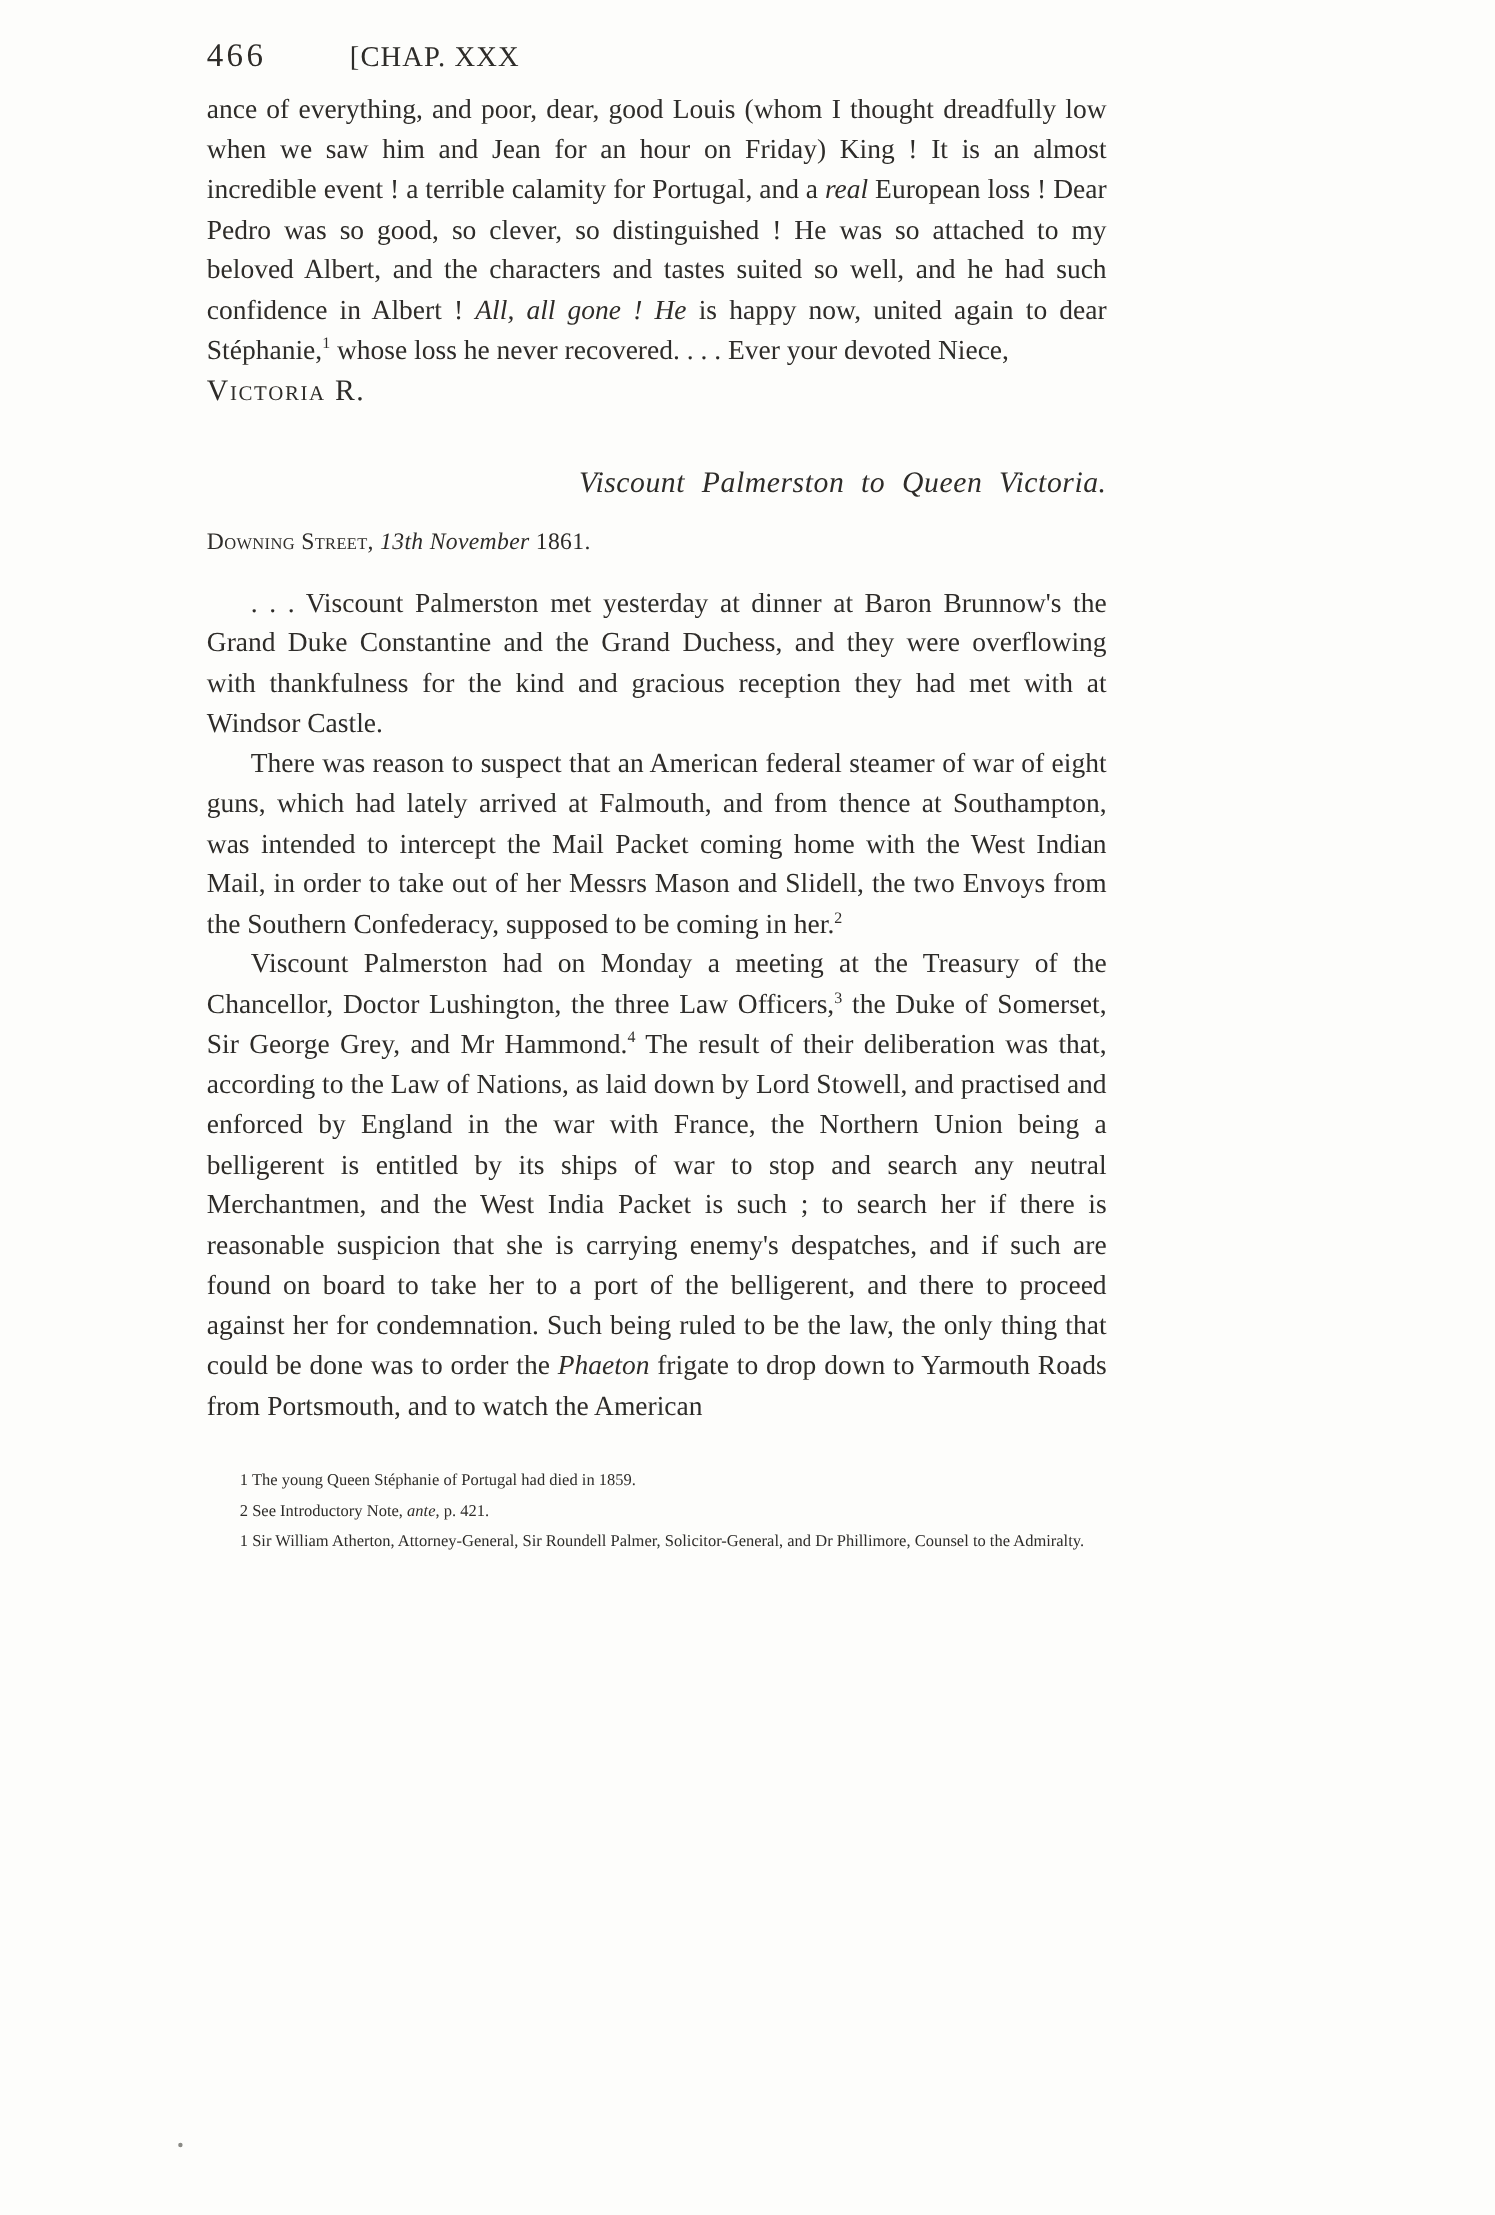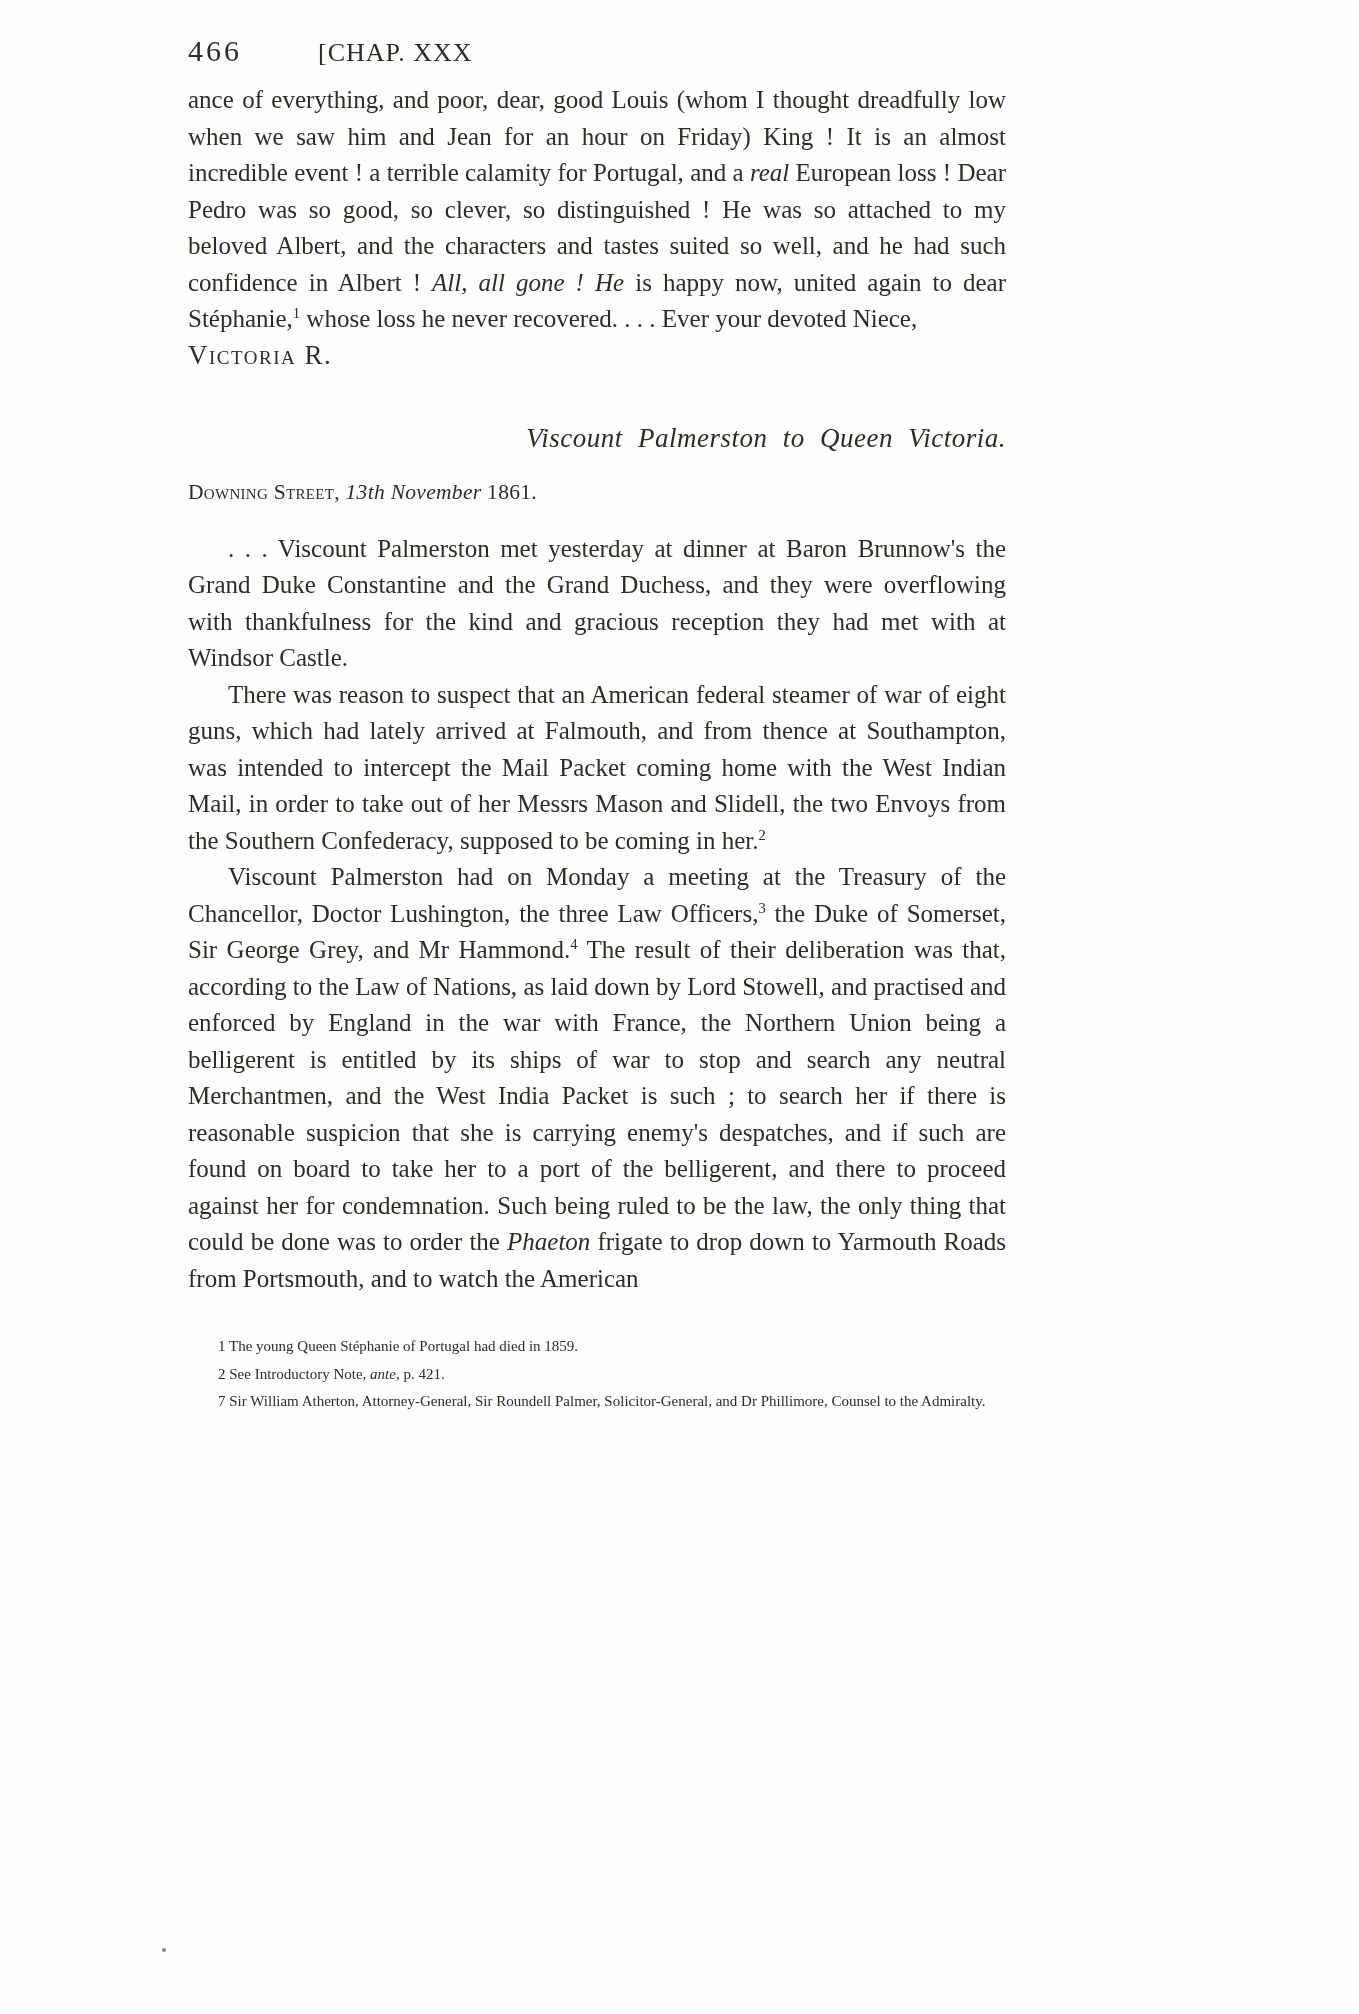--- a/index.html
+++ b/index.html
@@ -115,19 +115,19 @@
       <h2 class="letter-heading">Viscount Palmerston to Queen Victoria.</h2>
       <p class="dateline"><span class="sc">Downing Street, </span><span class="it">13th November</span><span> 1861.</span></p>
       <p class="body-par"><span>. . . Viscount Palmerston met yesterday at dinner at Baron Brunnow's the Grand Duke Constantine and the Grand Duchess, and they were overflowing with thankfulness for the kind and gracious reception they had met with at Windsor Castle.</span></p>
       <p class="body-par"><span>There was reason to suspect that an American federal steamer of war of eight guns, which had lately arrived at Falmouth, and from thence at Southampton, was intended to intercept the Mail Packet coming home with the West Indian Mail, in order to take out of her Messrs Mason and Slidell, the two Envoys from the Southern Confederacy, supposed to be coming in her.</span><sup>2</sup></p>
       <p class="body-par"><span>Viscount Palmerston had on Monday a meeting at the Treasury of the Chancellor, Doctor Lushington, the three Law Officers,</span><sup>3</sup><span> the Duke of Somerset, Sir George Grey, and Mr Hammond.</span><sup>4</sup><span>  The result of their deliberation was that, according to the Law of Nations, as laid down by Lord Stowell, and practised and enforced by England in the war with France, the Northern Union being a belligerent is entitled by its ships of war to stop and search any neutral Merchantmen, and the West India Packet is such ; to search her if there is reasonable suspicion that she is carrying enemy's despatches, and if such are found on board to take her to a port of the belligerent, and there to proceed against her for condemnation. Such being ruled to be the law, the only thing that could be done was to order the </span><span class="it">Phaeton</span><span> frigate to drop down to Yarmouth Roads from Portsmouth, and to watch the American</span></p>
     </section>
 
     <footer class="footnotes">
       <p class="footnote"><span>1 The young Queen Stéphanie of Portugal had died in 1859.</span></p>
       <p class="footnote"><span>2 See Introductory Note, </span><span class="it">ante</span><span>, p. 421.</span></p>
-      <p class="footnote"><span>7 Sir William Atherton, Attorney-General, Sir Roundell Palmer, Solicitor-General, and Dr Phillimore, Counsel to the Admiralty.</span></p>
+      <p class="footnote"><span>1 Sir William Atherton, Attorney-General, Sir Roundell Palmer, Solicitor-General, and Dr Phillimore, Counsel to the Admiralty.</span></p>
     </footer>
 
   </div>
 
   <span class="scan-artifact"></span>
 </div>
 
 </body></html>

